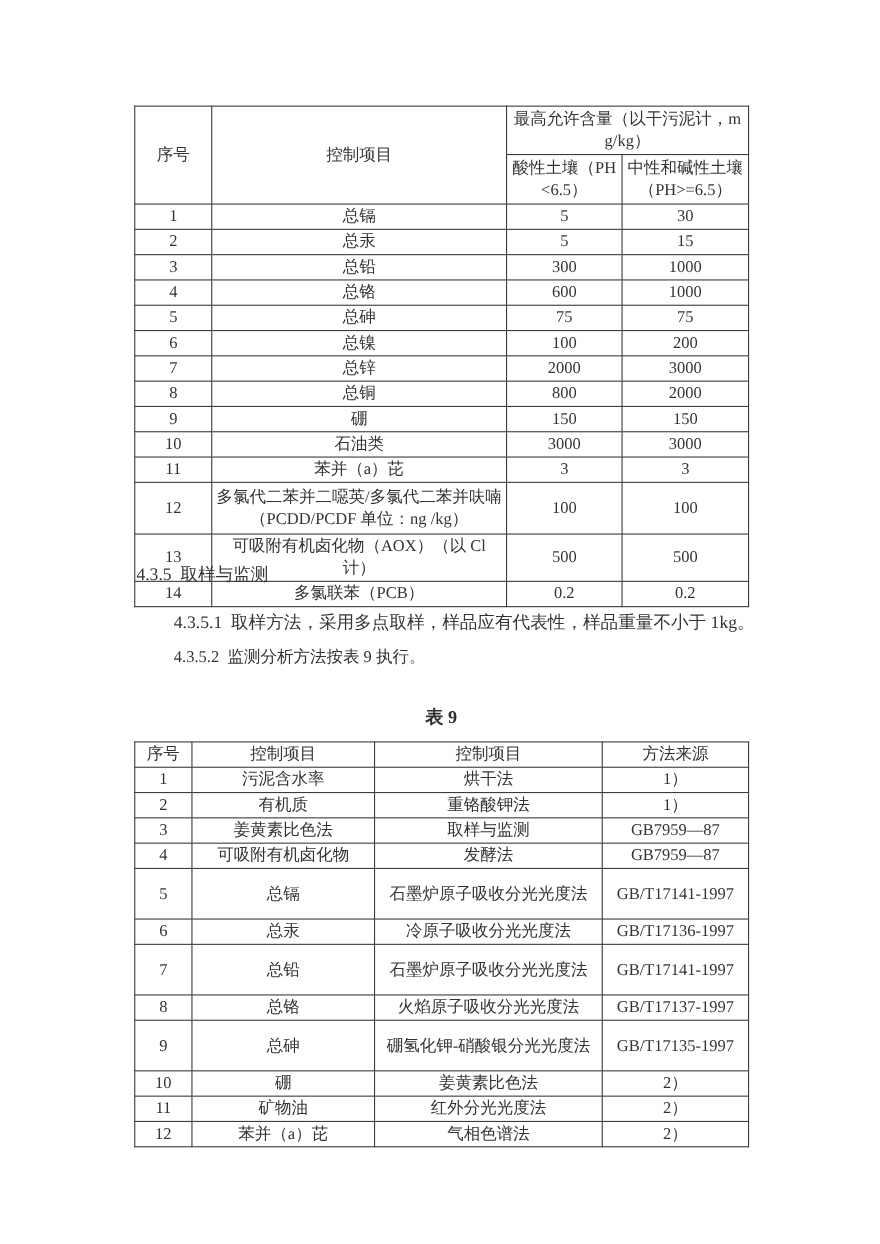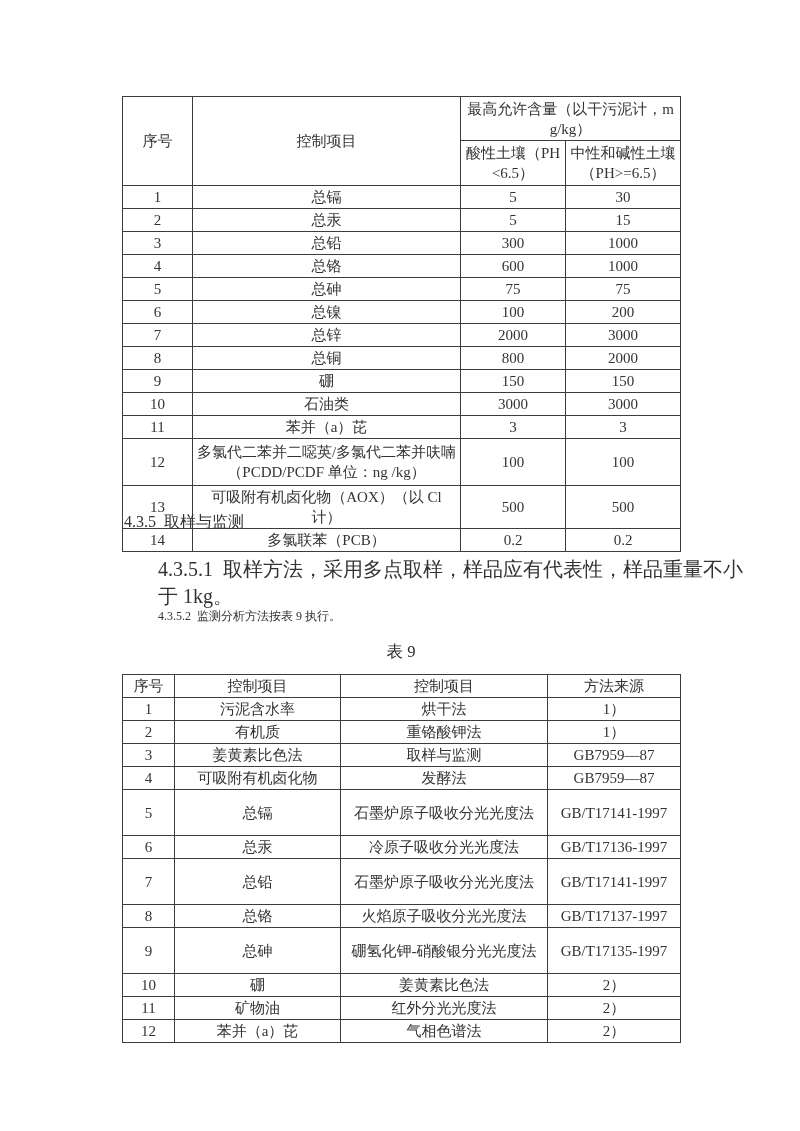--- a/index.html
+++ b/index.html
@@ -36,28 +36,28 @@
   #limits-table .r-head1 { height: 44px; }
   #limits-table .r-head2 { height: 45px; }
   #limits-table .r-single { height: 22px; }
   #limits-table .r-tall { height: 47px; }
 
   .sec-heading {
     position: absolute; left: 124px; top: 512px;
     font-size: 16px; white-space: pre-wrap; color: #333333;
   }
   .sec-para1 { position: absolute; left: 158px; top: 556px; width: 600px;
-    font-size: 20px; white-space: pre-wrap; color: #333333; }
+    font-size: 16px; white-space: pre-wrap; color: #333333; }
   .sec-para2 { position: absolute; left: 158px; top: 588px; width: 600px;
-    font-size: 12px; white-space: pre-wrap; color: #333333; margin-top: 20px; }
+    font-size: 15px; white-space: pre-wrap; color: #333333; }
 
   .tbl9-title {
     position: absolute; left: 122px; top: 641px; width: 558px;
     display: flex; justify-content: center; gap: 30px;
-    font-size: 16.5px; font-weight: normal; color: #2e2e2e;
+    font-size: 16.5px; font-weight: bold; color: #2e2e2e;
   }
   #methods-table { position: absolute; left: 122px; top: 674px; }
   #methods-table .r-head { height: 23px; }
   #methods-table .r-single { height: 22px; }
   #methods-table .r-tall { height: 46px; }
 </style>
 </head>
 <body>
 
 <div class="doc-page">

